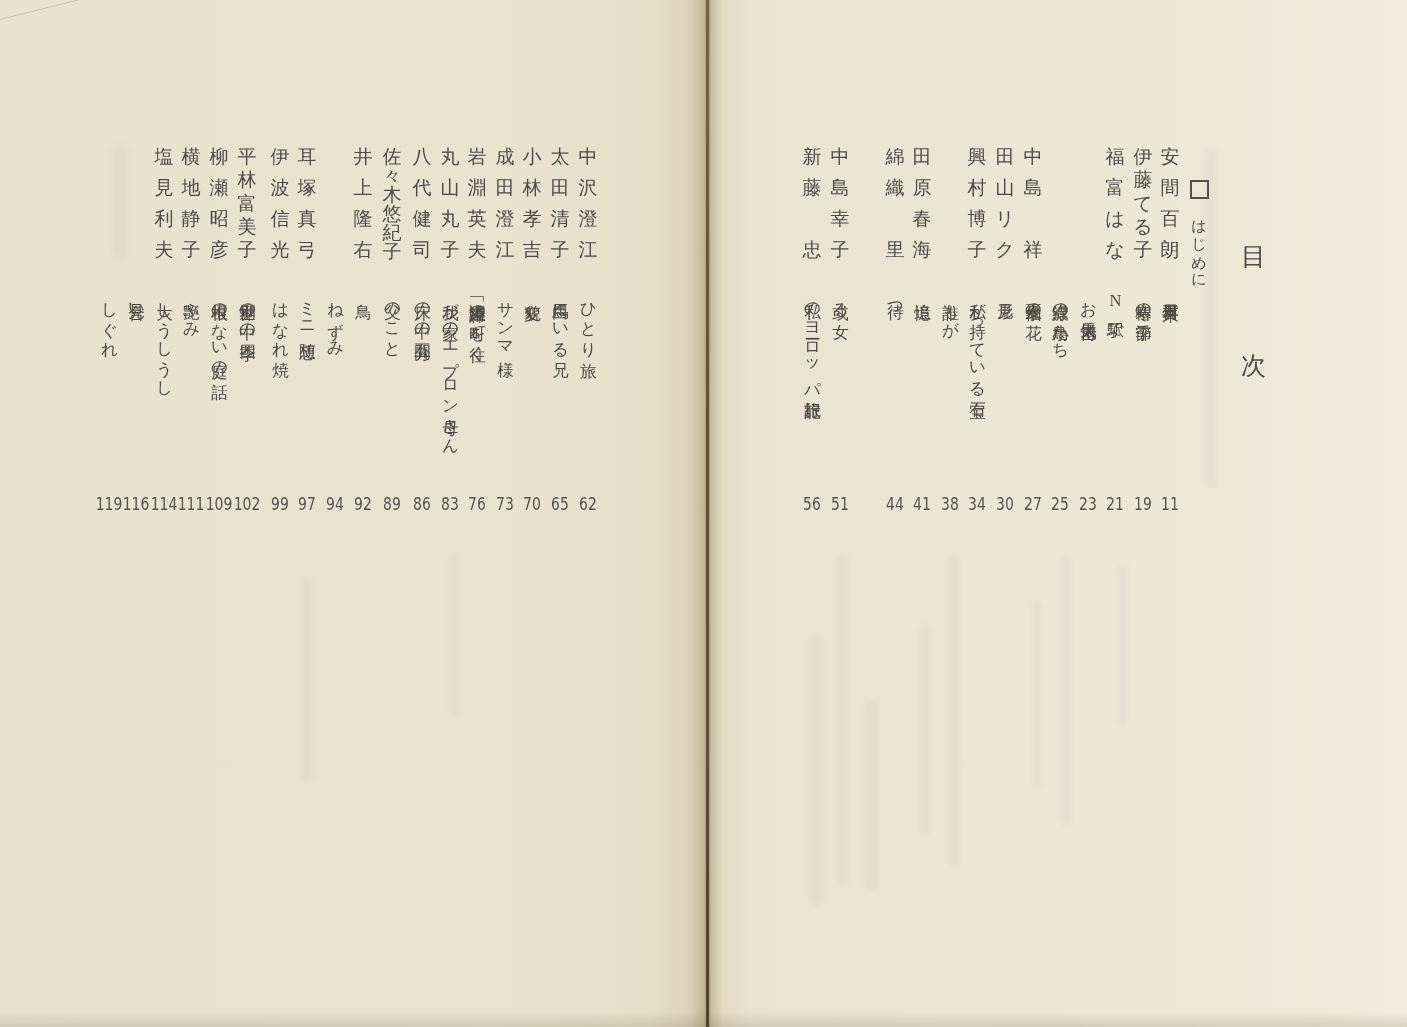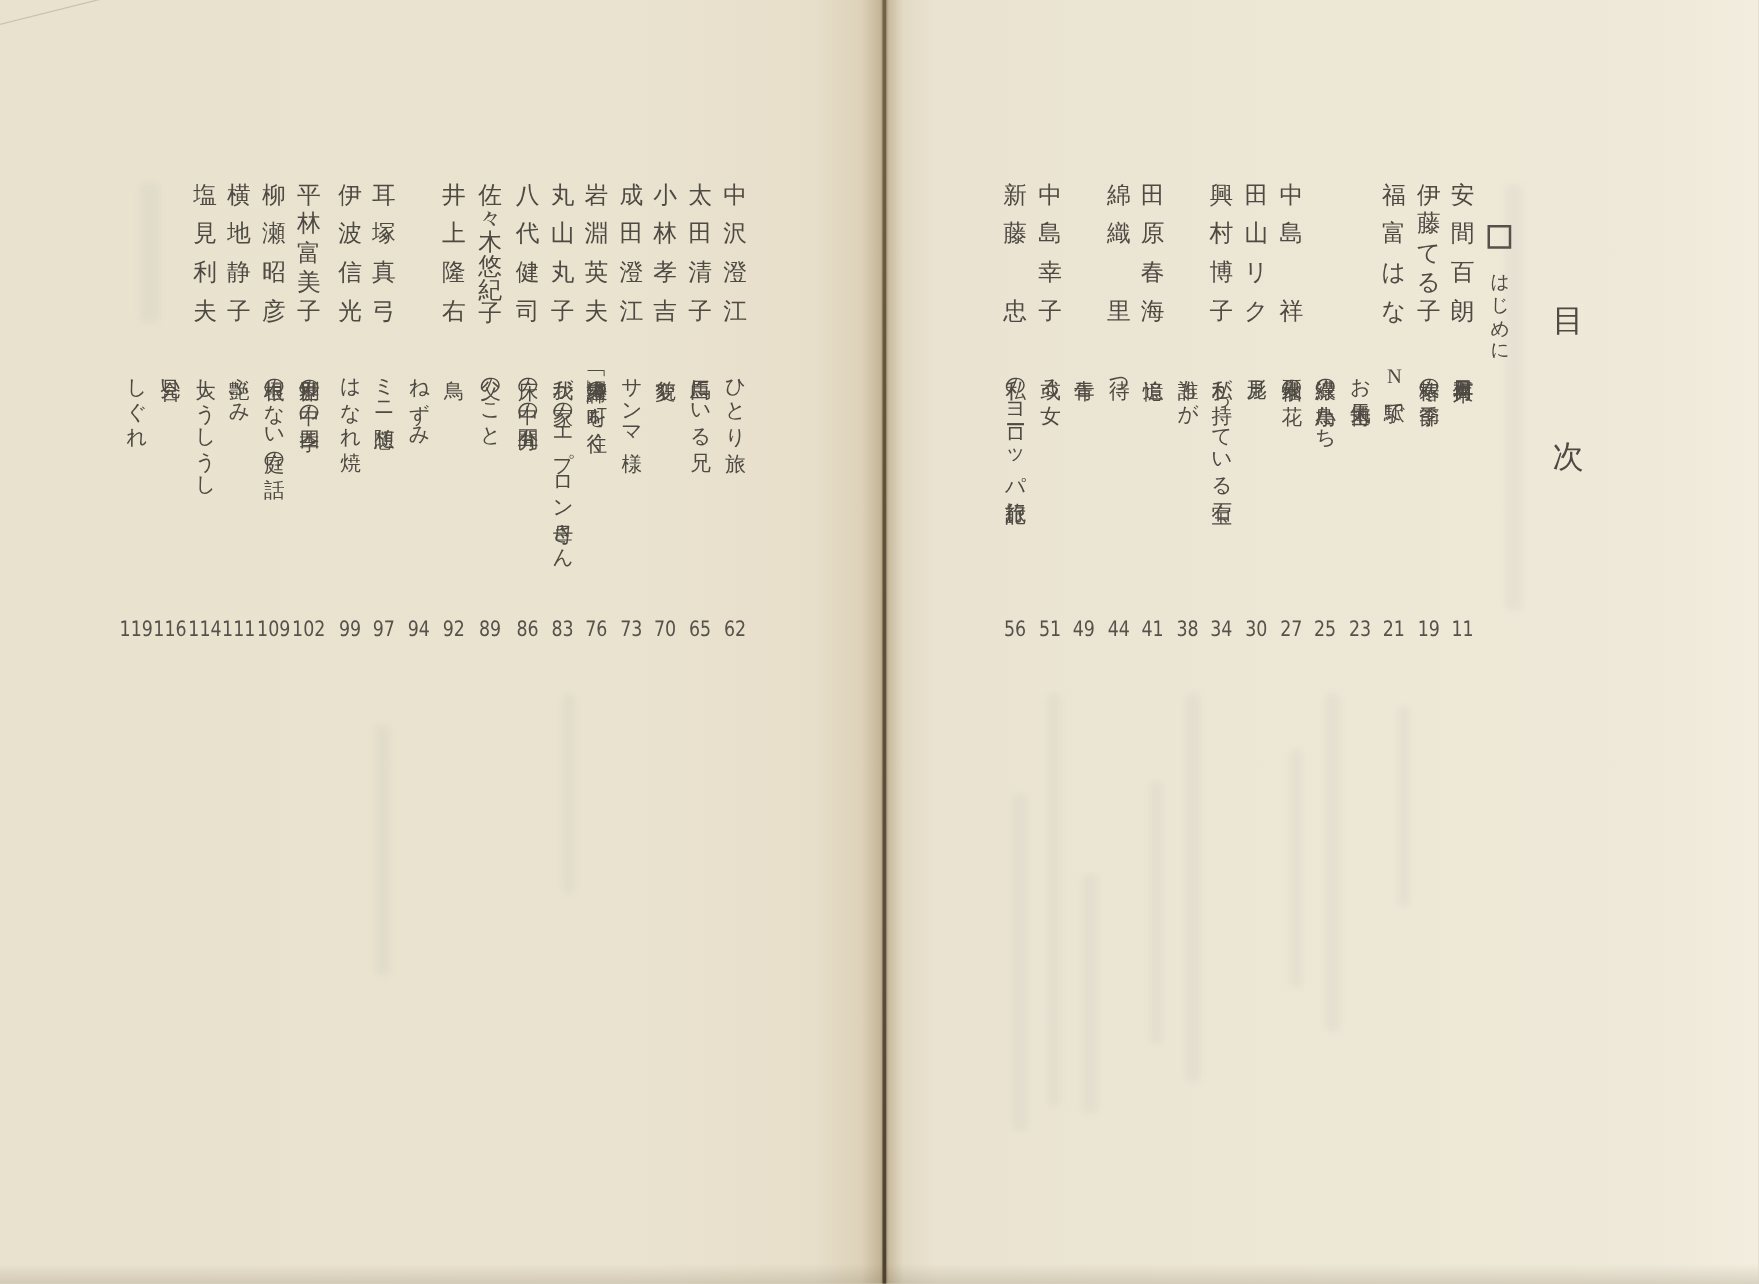--- a/index.html
+++ b/index.html
@@ -208,25 +208,20 @@
   <div class="col" style="left:882px">
     <div class="author">
         <span>綿</span>
         <span>織</span>
         <span>　</span>
         <span>里</span>
       </div>
     <div class="title">待つ</div>
     <div class="pnum">44</div>
   </div>
-  <div class="col" style="left:854px">
-    <div class="author"></div>
-    <div class="title">青年</div>
-    <div class="pnum">49</div>
-  </div>
   <div class="col" style="left:827px">
     <div class="author">
         <span>中</span>
         <span>島</span>
         <span>幸</span>
         <span>子</span>
       </div>
     <div class="title">或る女</div>
     <div class="pnum">51</div>
   </div>

